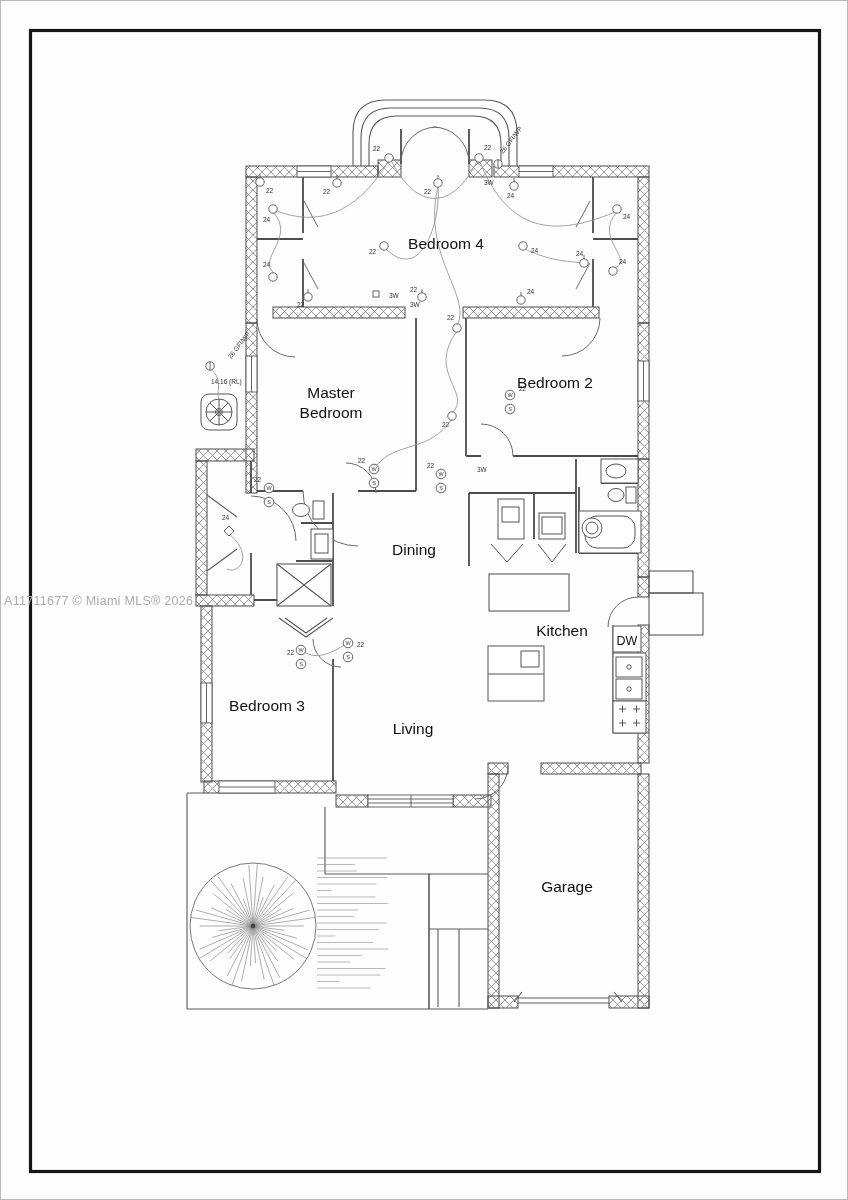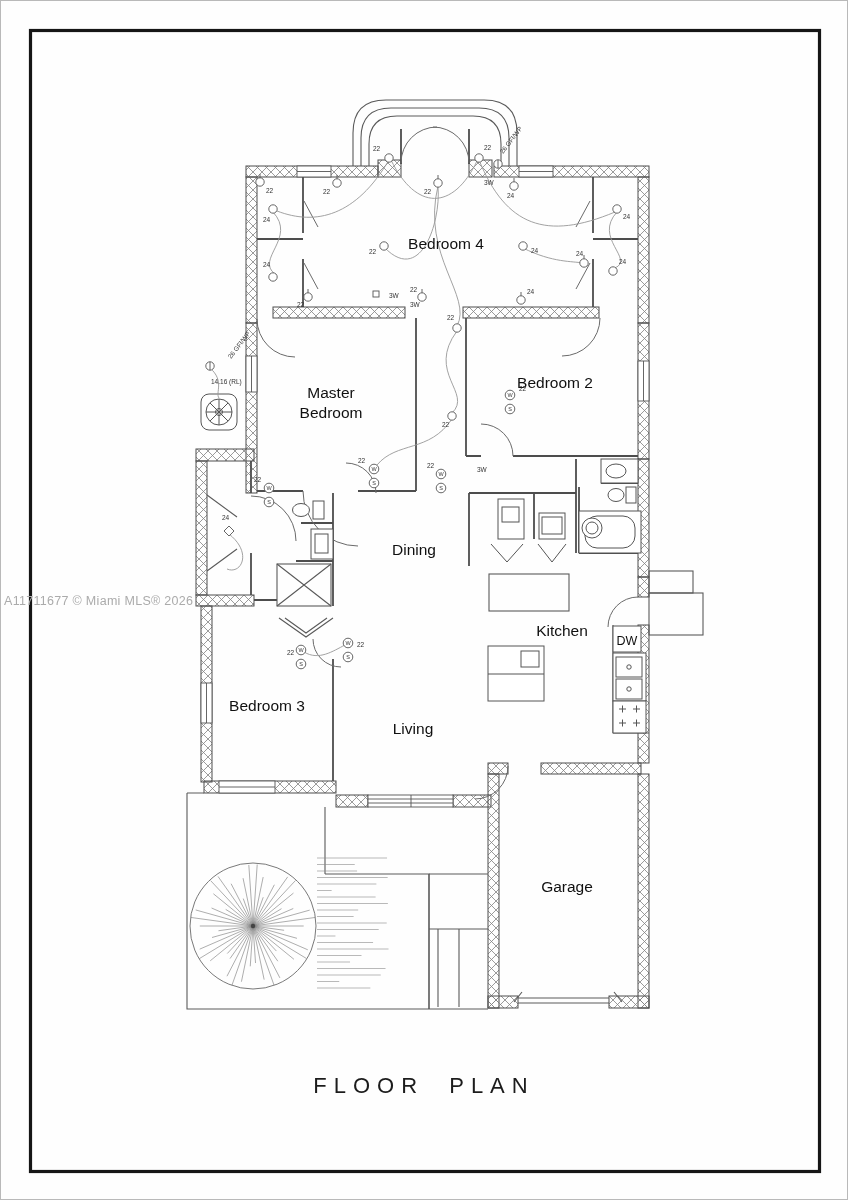--- a/index.html
+++ b/index.html
@@ -352,14 +352,13 @@
         <line x1="316" y1="948" x2="387.5183803206643" y2="948" stroke="#8a8a8a" stroke-width="0.6"></line>
         <line x1="316" y1="954.5" x2="360.4962002849937" y2="954.5" stroke="#8a8a8a" stroke-width="0.6"></line>
         <line x1="316" y1="961" x2="349.04308490819915" y2="961" stroke="#8a8a8a" stroke-width="0.6"></line>
         <line x1="316" y1="967.5" x2="384.52176119292653" y2="967.5" stroke="#8a8a8a" stroke-width="0.6"></line>
         <line x1="316" y1="974" x2="379.74387375228724" y2="974" stroke="#8a8a8a" stroke-width="0.6"></line>
         <line x1="316" y1="980.5" x2="338.23721270197694" y2="980.5" stroke="#8a8a8a" stroke-width="0.6"></line>
         <line x1="316" y1="987" x2="369.3514580046824" y2="987" stroke="#8a8a8a" stroke-width="0.6"></line>
       </g>
   </svg>
 
-  <div class="title">FLOOR PLAN</div>
 </div>
 
 </body></html>

